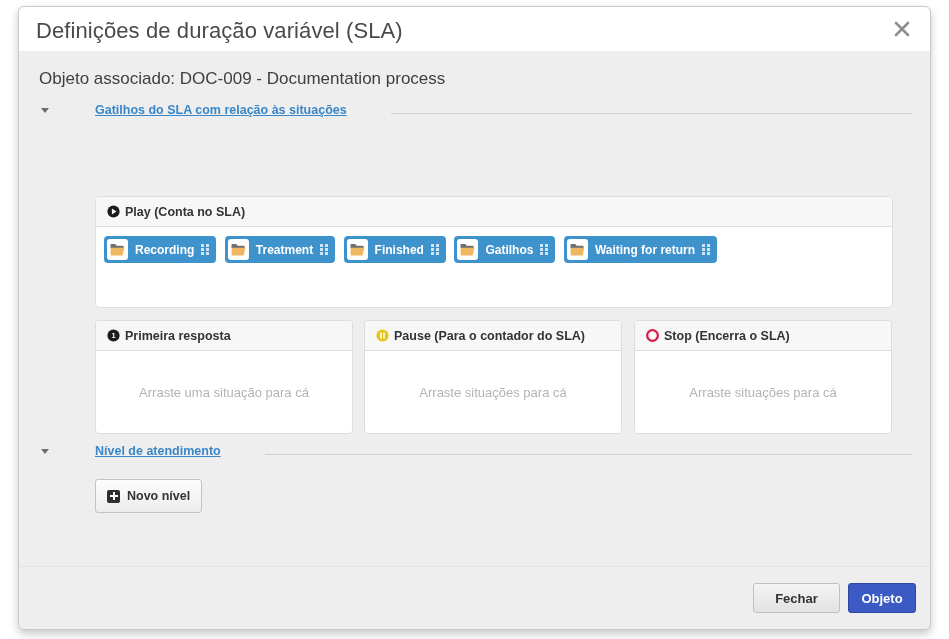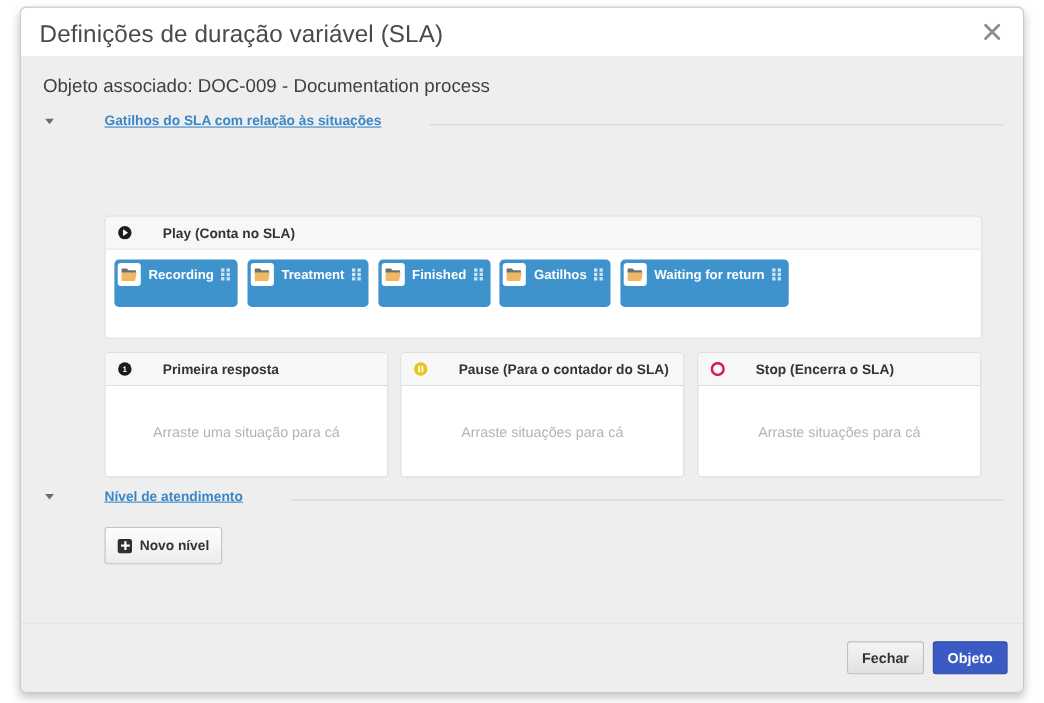--- a/index.html
+++ b/index.html
@@ -117,21 +117,20 @@
     border-bottom: 1px solid #dddddd;
     border-radius: 3px 3px 0 0;
     height: 29px;
     display: flex;
     align-items: center;
     padding-left: 11px;
     font-size: 12.5px;
     font-weight: bold;
     color: #333333;
     white-space: nowrap;
-    gap: 23px;
   }
   .panel-head .hd-icon {
     margin-right: 5px;
     display: inline-flex;
     align-items: center;
     flex: 0 0 auto;
   }
 
   .play-panel {
     position: absolute;
@@ -146,21 +145,21 @@
     box-sizing: border-box;
   }
 
   
   .chip {
     display: inline-flex;
     align-items: center;
     background: #3f93cd;
     border-radius: 4px;
     height: 27px;
-    padding: 0 7px 16px 3px;
+    padding: 0 7px 0 3px;
     margin: 0 4px 6px 0;
     cursor: move;
     vertical-align: top;
   }
   .chip-folder {
     width: 21px;
     height: 21px;
     background: #ffffff;
     border-radius: 3px;
     display: inline-flex;
@@ -264,21 +263,21 @@
     font-size: 13px;
     font-weight: bold;
     display: inline-flex;
     align-items: center;
     justify-content: center;
     cursor: pointer;
     box-sizing: border-box;
   }
   .btn-close {
     right: 90px;
-    width: 70px;
+    width: 87px;
     background: linear-gradient(#f4f4f4, #e2e2e2);
     border: 1px solid #c0c0c0;
     color: #333333;
   }
   .btn-save {
     right: 14px;
     width: 68px;
     background: #3c5ac4;
     border: 1px solid #2f49a3;
     color: #ffffff;

